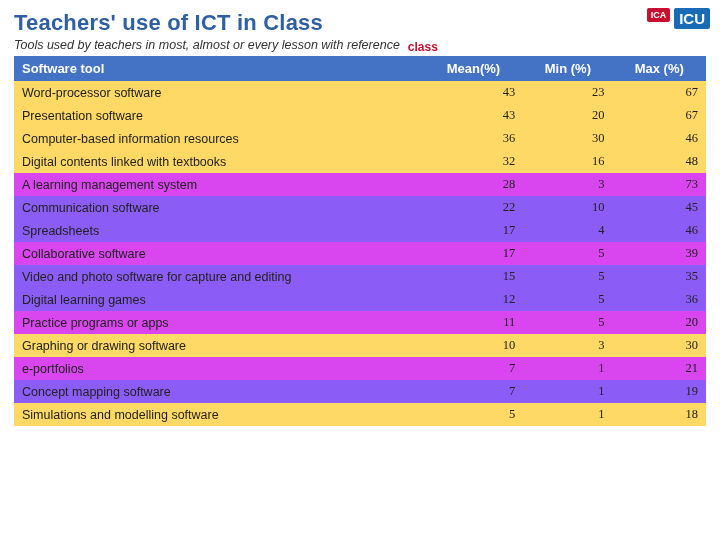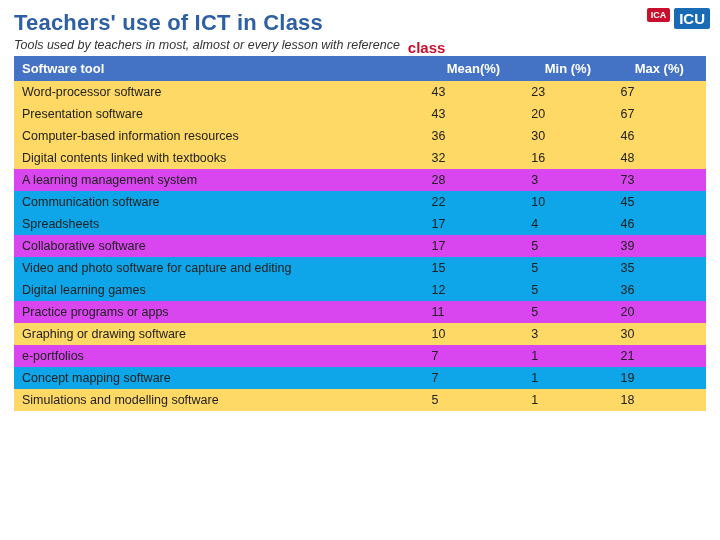--- a/index.html
+++ b/index.html
@@ -67,36 +67,37 @@
       font-size: 13px;
     }
     thead tr th:not(:first-child) {
       text-align: center;
     }
     tbody tr td {
       padding: 4px 8px;
       color: #222;
     }
     tbody tr td:not(:first-child) {
-      text-align: left;
+      text-align: right;
+      font-family: Liberation Serif, serif;
     }
     .row-highlight-yellow {
       background: #ffd966;
       padding-left: 12px;
     }
     .row-white {
       background: #d946ef;
     }
     .row-light {
-      background: #0ea5e9;
+      background: #8b5cf6;
     }
     .class-label {
       color: #c8102e;
       font-weight: bold;
-      font-size: 15px;
+      font-size: 12px;
     }
   </style>
 </head>
 <body>
 
 <div class="container">
 
   <div class="logo-area">
     <div class="logo-box">ICA</div>
     <div class="logo-icu">ICU</div>

